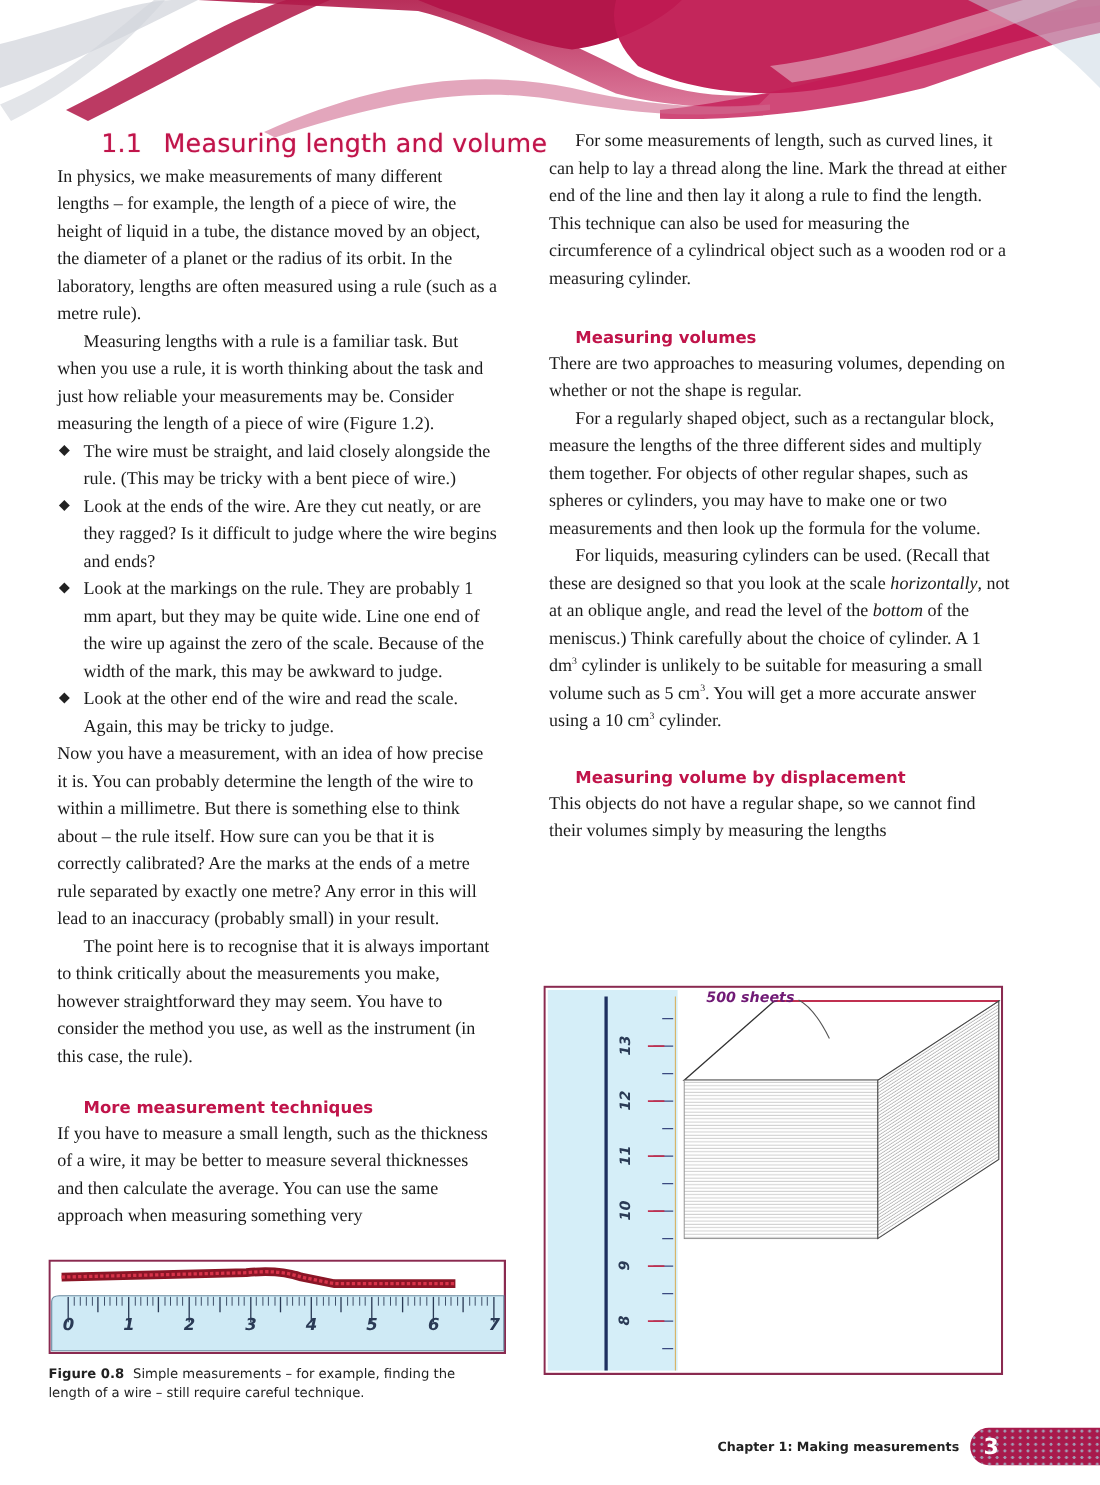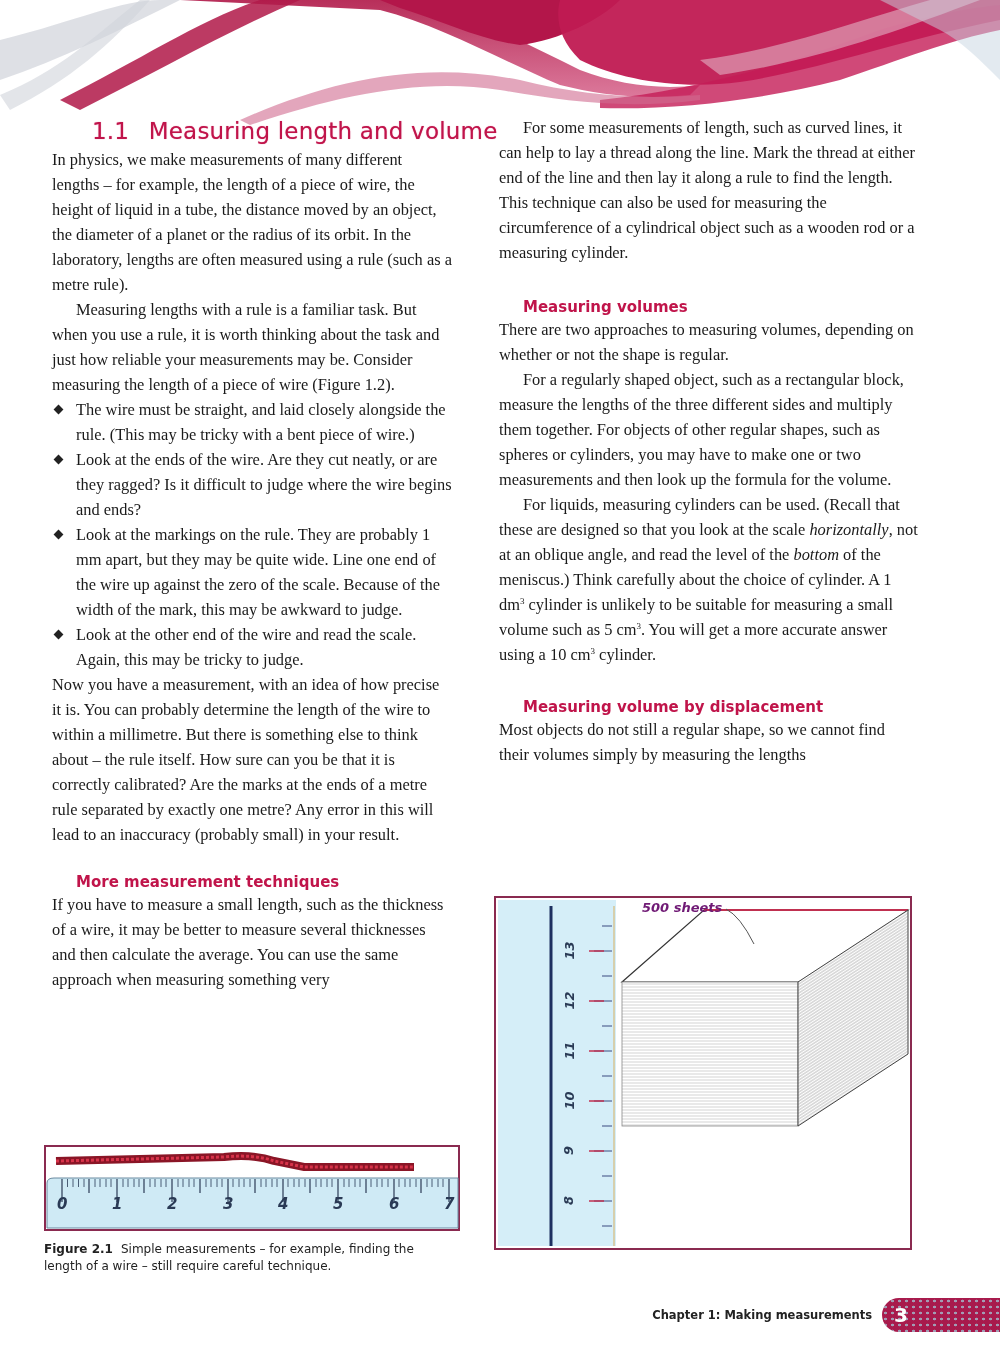--- a/index.html
+++ b/index.html
@@ -90,20 +90,21 @@
 <div class="col col-left">
   <p>In physics, we make measurements of many different lengths – for example, the length of a piece of wire, the height of liquid in a tube, the distance moved by an object, the diameter of a planet or the radius of its orbit. In the laboratory, lengths are often measured using a rule (such as a metre rule).</p>
   <p class="indent">Measuring lengths with a rule is a familiar task. But when you use a rule, it is worth thinking about the task and just how reliable your measurements may be. Consider measuring the length of a piece of wire (Figure 1.2).</p>
   <ul class="bullets">
     <li><span class="bullet"></span><span>The wire must be straight, and laid closely alongside the rule. (This may be tricky with a bent piece of wire.)</span></li>
     <li><span class="bullet"></span><span>Look at the ends of the wire. Are they cut neatly, or are they ragged? Is it difficult to judge where the wire begins and ends?</span></li>
     <li><span class="bullet"></span><span>Look at the markings on the rule. They are probably 1 mm apart, but they may be quite wide. Line one end of the wire up against the zero of the scale. Because of the width of the mark, this may be awkward to judge.</span></li>
     <li><span class="bullet"></span><span>Look at the other end of the wire and read the scale. Again, this may be tricky to judge.</span></li>
   </ul>
   <p>Now you have a measurement, with an idea of how precise it is. You can probably determine the length of the wire to within a millimetre. But there is something else to think about – the rule itself. How sure can you be that it is correctly calibrated? Are the marks at the ends of a metre rule separated by exactly one metre? Any error in this will lead to an inaccuracy (probably small) in your result.</p>
+  <p class="indent">The point here is to recognise that it is always important to think critically about the measurements you make, however straightforward they may seem. You have to consider the method you use, as well as the instrument (in this case, the rule).</p>
   <div style="height:25px"></div>
   <div class="subhead">More measurement techniques</div>
   <p>If you have to measure a small length, such as the thickness of a wire, it may be better to measure several thicknesses and then calculate the average. You can use the same approach when measuring something very</p>
 </div>
 
 <div class="fig" style="left:44px; top:1145px; width:420px;">
   <svg width="416" height="86" viewBox="0 0 416 86">
     <rect x="1" y="1" width="414" height="84" fill="#ffffff" stroke="#8a2a50" stroke-width="2"></rect>
 
     <path d="M12,16 L180,12 Q210,9 230,16 L260,22 L370,22" stroke="#8a1526" stroke-width="8" fill="none" stroke-linecap="butt"></path>
@@ -190,34 +191,34 @@
     <span style="position:absolute; left:13px;">0</span>
     <span style="position:absolute; left:68px;">1</span>
     <span style="position:absolute; left:123px;">2</span>
     <span style="position:absolute; left:179px;">3</span>
     <span style="position:absolute; left:234px;">4</span>
     <span style="position:absolute; left:289px;">5</span>
     <span style="position:absolute; left:345px;">6</span>
     <span style="position:absolute; left:400px;">7</span>
   </div>
   <div class="fig-caption" style="margin-top:6px; width:400px;">
-    <span class="fig-label">Figure 2.1</span><span>Simple measurements – for example, finding the length of a wire – still require careful technique.</span>
+    <span class="fig-label">Figure 0.8</span><span>Simple measurements – for example, finding the length of a wire – still require careful technique.</span>
   </div>
 </div>
 
 <div class="col col-right">
   <p class="indent">For some measurements of length, such as curved lines, it can help to lay a thread along the line. Mark the thread at either end of the line and then lay it along a rule to find the length. This technique can also be used for measuring the circumference of a cylindrical object such as a wooden rod or a measuring cylinder.</p>
   <div style="height:32px"></div>
   <div class="subhead">Measuring volumes</div>
   <p>There are two approaches to measuring volumes, depending on whether or not the shape is regular.</p>
   <p class="indent">For a regularly shaped object, such as a rectangular block, measure the lengths of the three different sides and multiply them together. For objects of other regular shapes, such as spheres or cylinders, you may have to make one or two measurements and then look up the formula for the volume.</p>
   <p class="indent"><span>For liquids, measuring cylinders can be used. (Recall that these are designed so that you look at the scale </span><em>horizontally</em><span>, not at an oblique angle, and read the level of the </span><em>bottom</em><span> of the meniscus.) Think carefully about the choice of cylinder. A 1 dm</span><sup>3</sup><span> cylinder is unlikely to be suitable for measuring a small volume such as 5 cm</span><sup>3</sup><span>. You will get a more accurate answer using a 10 cm</span><sup>3</sup><span> cylinder.</span></p>
   <div style="height:30px"></div>
   <div class="subhead">Measuring volume by displacement</div>
-  <p>Most objects do not still a regular shape, so we cannot find their volumes simply by measuring the lengths</p>
+  <p>This objects do not have a regular shape, so we cannot find their volumes simply by measuring the lengths</p>
 </div>
 
 <div class="fig" style="left:494px; top:896px; width:420px;">
   <svg width="418" height="354" viewBox="0 0 418 354">
     <rect x="1" y="1" width="416" height="352" fill="#ffffff" stroke="#8a2a50" stroke-width="2"></rect>
     <rect x="4" y="4" width="118" height="346" fill="#d5eef8"></rect>
     <line x1="57" y1="10" x2="57" y2="350" stroke="#1e3060" stroke-width="3"></line>
     <line x1="120" y1="10" x2="120" y2="350" stroke="#d8b060" stroke-width="1"></line>
     <g stroke="#3a4a80" stroke-width="1">
       <line x1="100" y1="55" x2="118" y2="55"></line>

